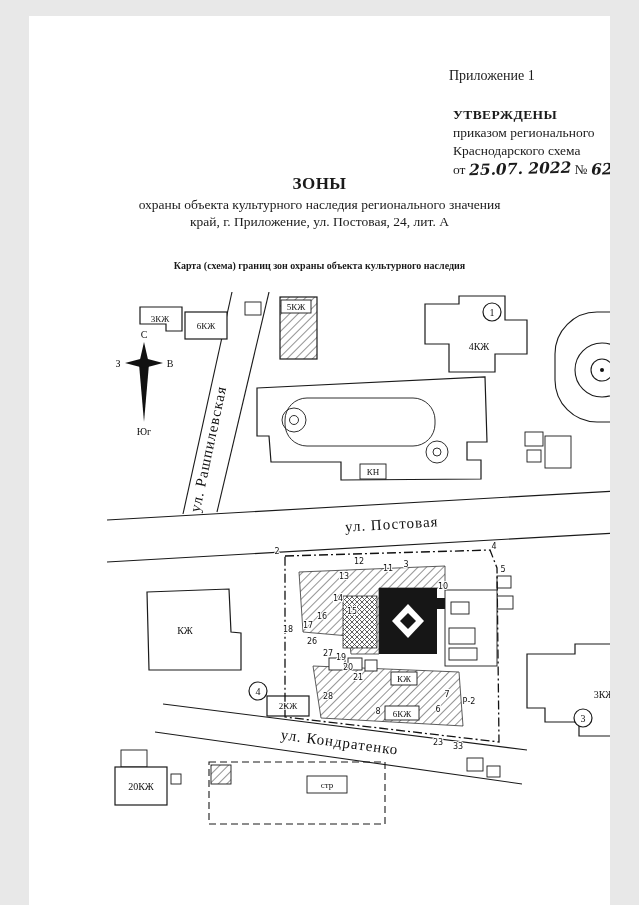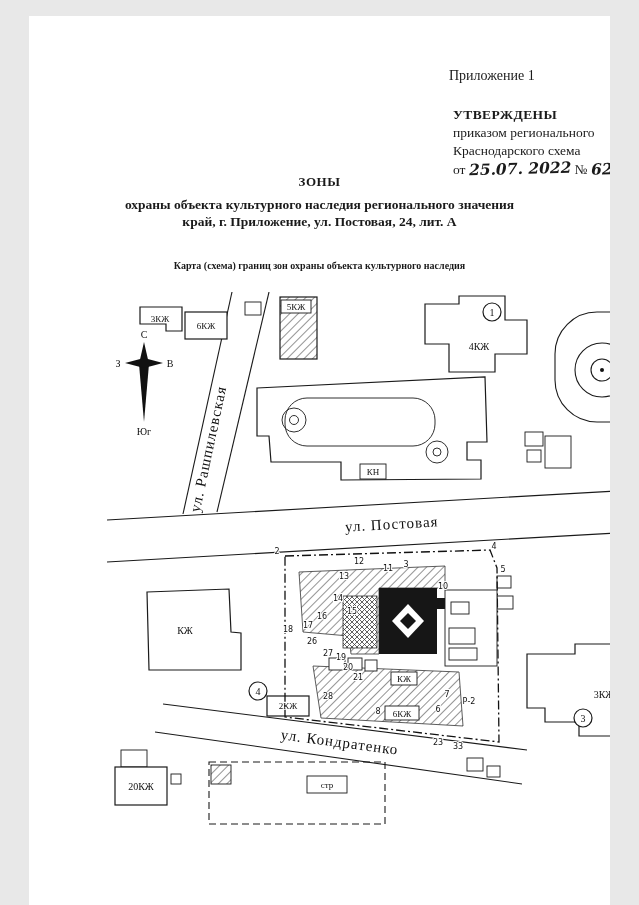--- a/index.html
+++ b/index.html
@@ -5,23 +5,23 @@
   html,body{margin:0;padding:0;background:#e8e8e8;}
   .page{position:relative;width:581px;height:905px;background:#ffffff;margin:16px auto;
         font-family:"Liberation Serif", serif;color:#1a1a1a;overflow:hidden;}
   .appendix{position:absolute;left:420px;top:52px;font-size:14px;}
   .approval{position:absolute;left:424px;top:90px;font-size:13.5px;line-height:18px;}
   .approval .b{font-weight:bold;letter-spacing:.4px;}
   .order-line{white-space:nowrap;}
   .hand{font-family:"DejaVu Serif", serif;font-style:italic;font-weight:bold;font-size:15.5px;
         display:inline-block;transform:rotate(-1.5deg);}
   .title{position:absolute;left:0;top:158px;width:100%;text-align:center;
-         font-weight:bold;font-size:13px;letter-spacing:.5px;}
+         font-weight:bold;font-size:17px;letter-spacing:.5px;}
   .subtitle{position:absolute;left:0;top:180px;width:100%;text-align:center;
-            font-weight:bold;font-size:13.5px;line-height:17px;}
+            font-weight:normal;font-size:13.5px;line-height:17px;}
   .map-caption{position:absolute;left:0;top:244px;width:100%;text-align:center;
                font-weight:bold;font-size:10px;}
   svg.map{position:absolute;left:78px;top:276px;}
   
   .ln{stroke:#1a1a1a;stroke-width:1.1;fill:none;}
   .bld{fill:#ffffff;stroke:#1a1a1a;stroke-width:1.2;}
   .thin{stroke-width:0.9;}
   .street{font:15px "Liberation Serif", serif;fill:#111;letter-spacing:1px;}
   .lbl{font:10px "Liberation Serif", serif;fill:#111;text-anchor:middle;}
   .lbl-s{font:9px "Liberation Serif", serif;fill:#111;text-anchor:middle;}

